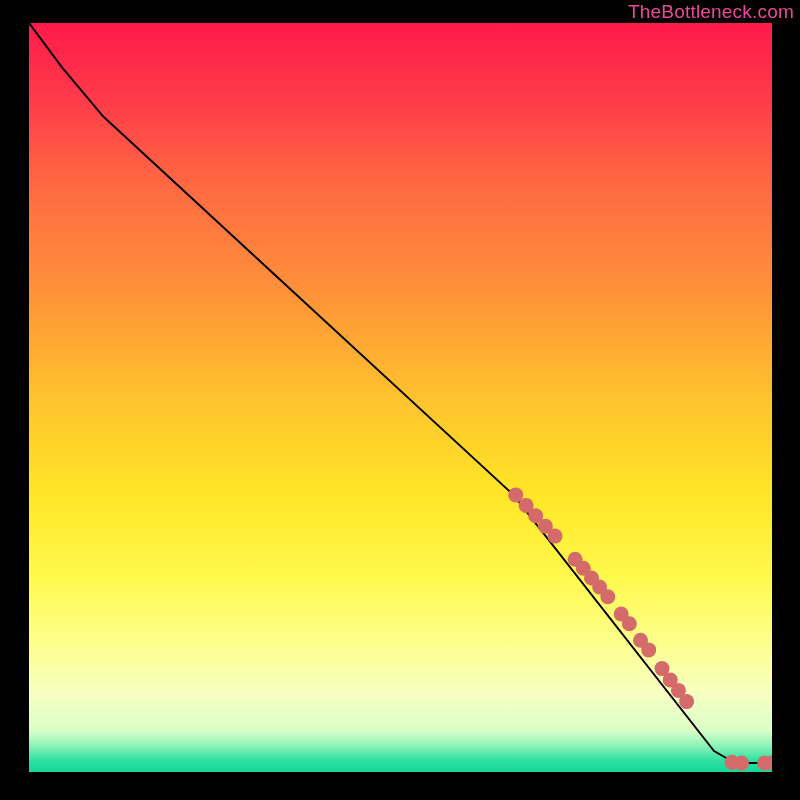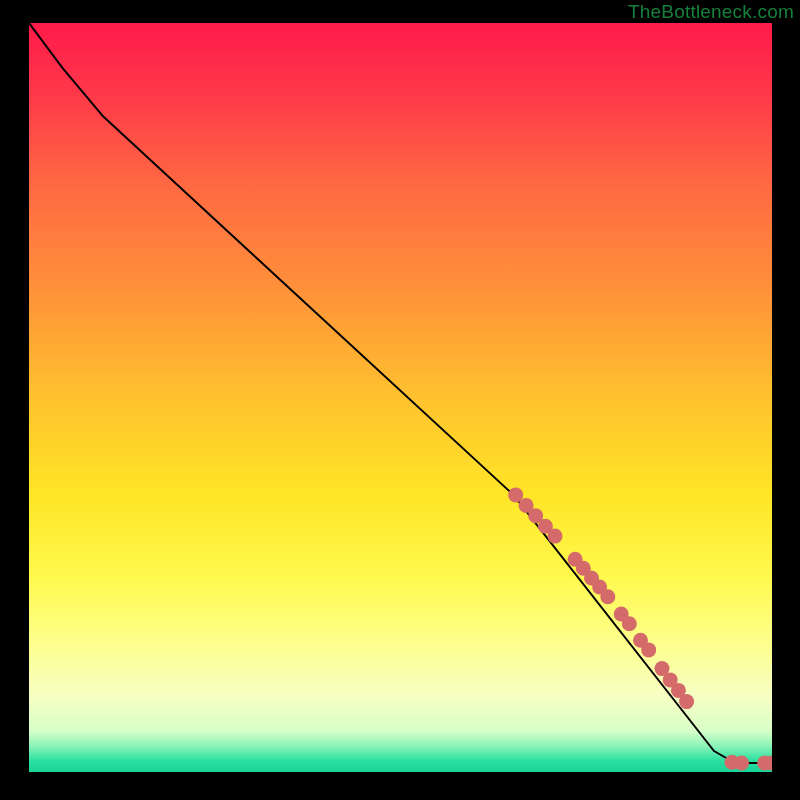--- a/index.html
+++ b/index.html
@@ -20,21 +20,21 @@
     overflow: hidden;
   }
   .gradient-bg {
     position: absolute;
     inset: 0;
   }
   .watermark {
     position: absolute;
     top: 1px;
     right: 6px;
-    color: #15803d;
+    color: #ec4899;
     font-size: 19px;
     font-weight: 500;
     letter-spacing: 0.2px;
   }
   svg.plot {
     position: absolute;
     inset: 0;
     width: 100%;
     height: 100%;
     overflow: visible;

